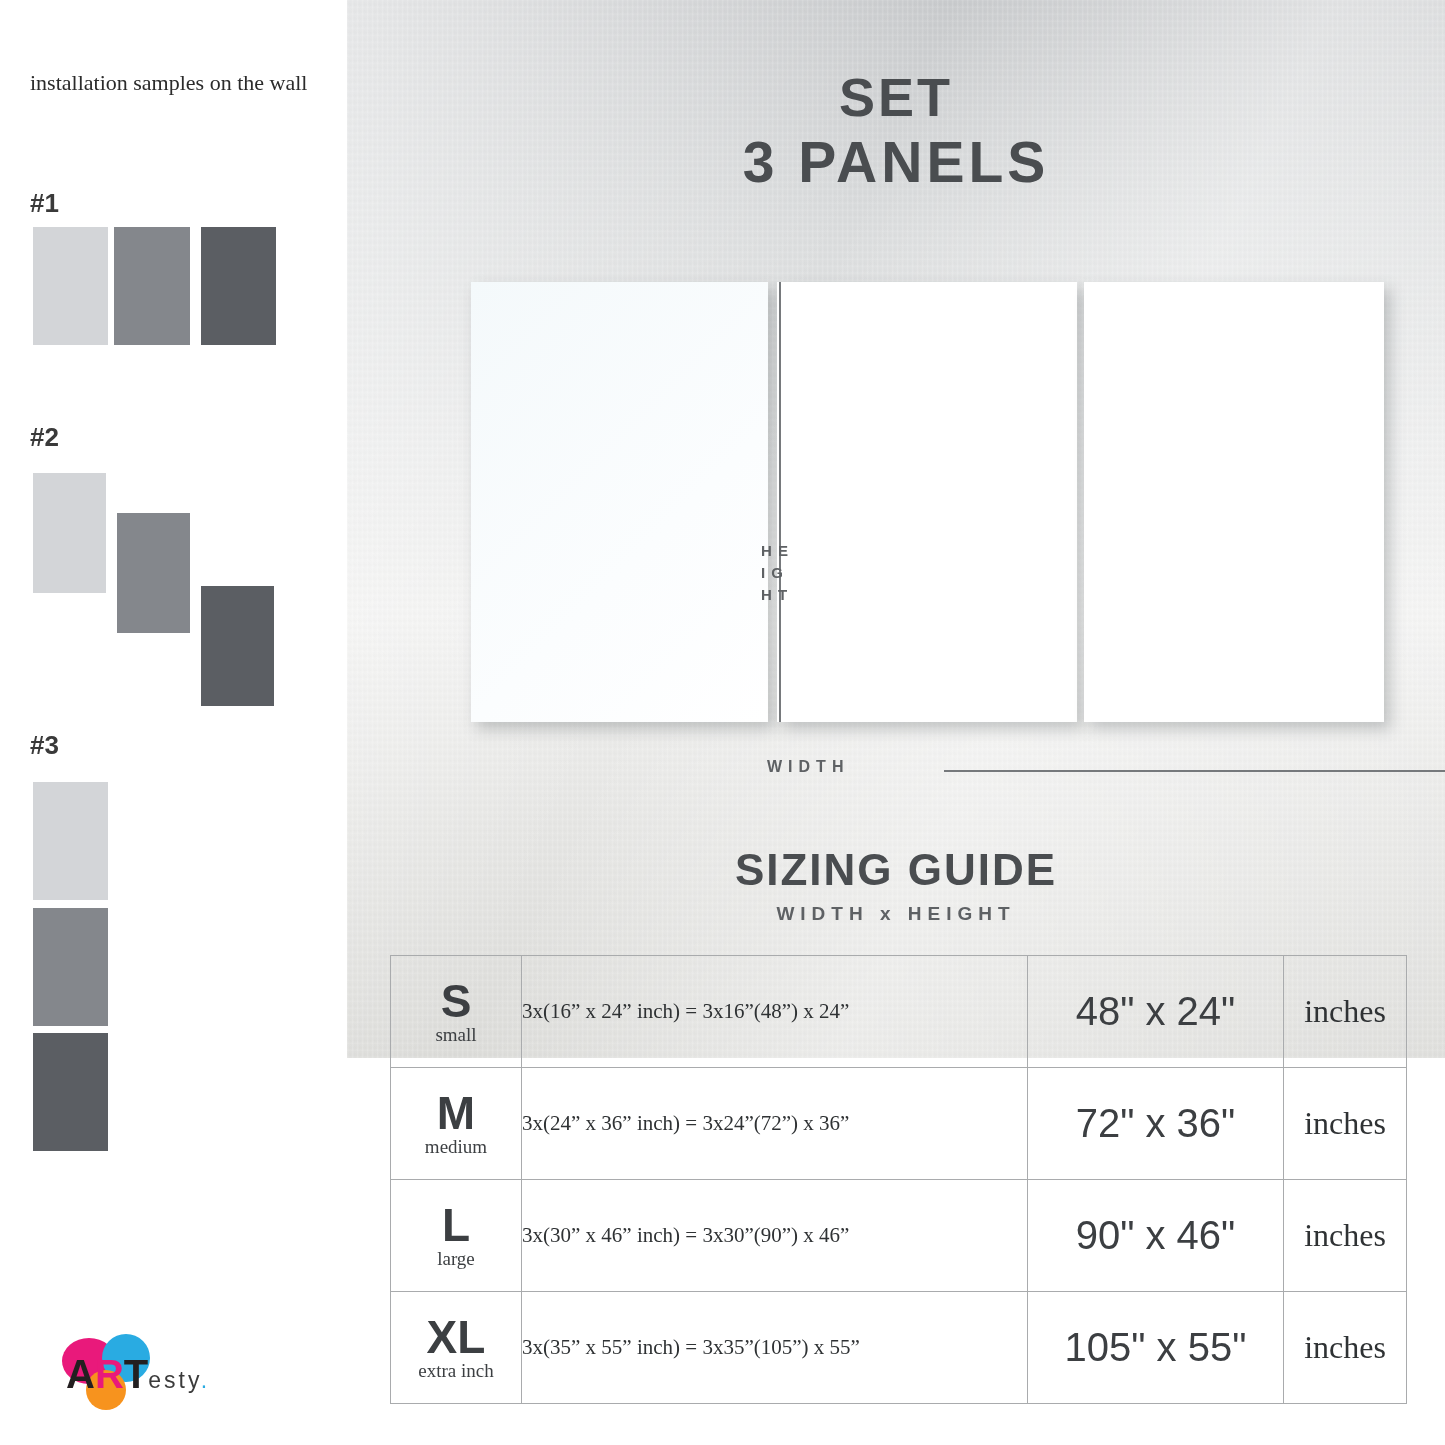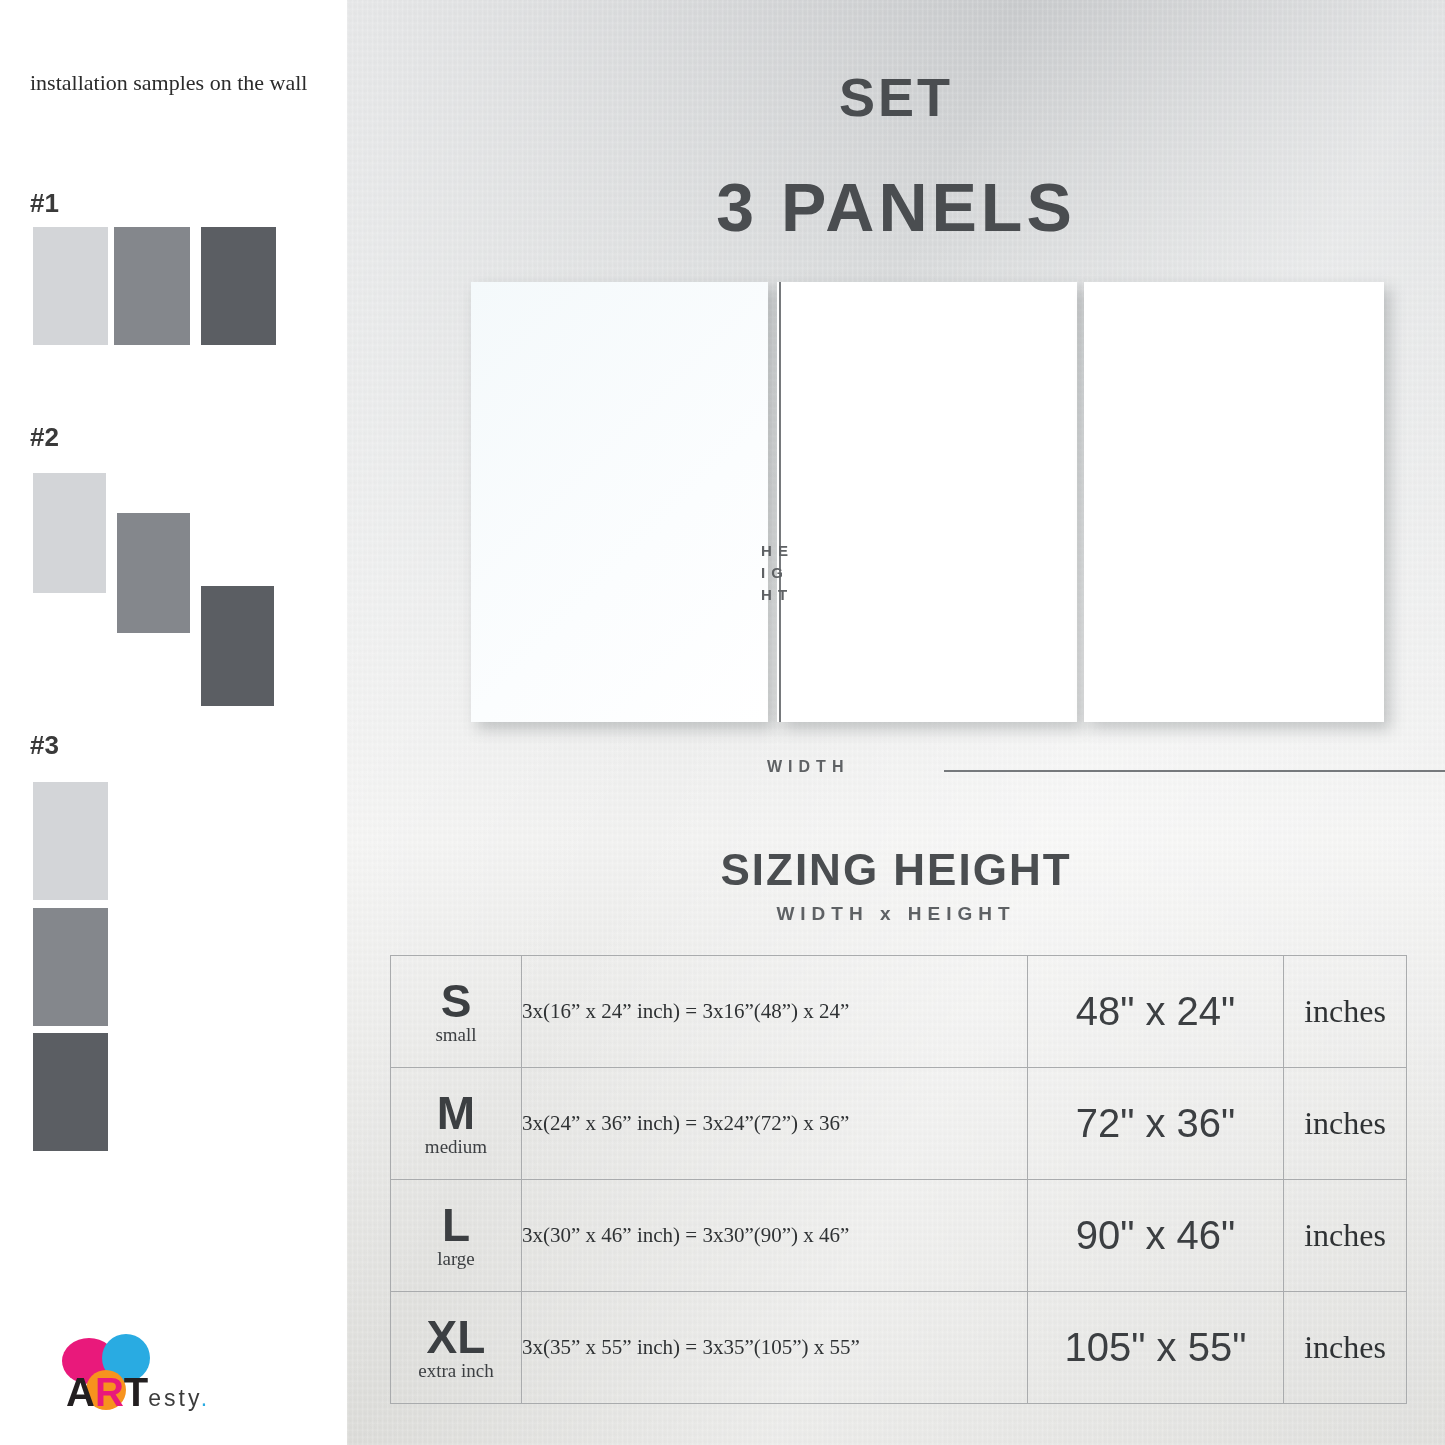--- a/index.html
+++ b/index.html
@@ -63,21 +63,21 @@
   .logo .dot {
     position: absolute;
     border-radius: 50%;
   }
   .logo .d-pink   { left: 0px;  top: 8px;  width: 54px; height: 46px; background: #e9197b; }
   .logo .d-blue   { left: 40px; top: 4px;  width: 48px; height: 48px; background: #29abe2; }
   .logo .d-orange { left: 24px; top: 40px; width: 40px; height: 40px; background: #f7931e; }
   .logo .logo-text {
     position: absolute;
     left: 4px;
-    top: 40px;
+    top: 22px;
     font-size: 40px;
     font-weight: bold;
     letter-spacing: 0px;
     color: #231f20;
     font-family: "Liberation Sans", sans-serif;
   }
   .logo .logo-text .r { color: #e9197b; }
   .logo .logo-sub {
     font-size: 23px;
     font-weight: normal;
@@ -85,21 +85,21 @@
     color: #3b3b3b;
   }
   .logo .logo-dot-end { color: #29abe2; }
 
   
   .right-panel {
     position: absolute;
     left: 347px;
     top: 0;
     width: 1098px;
-    height: 1445px;
+    height: 1058px;
     background:
       linear-gradient(115deg, rgba(255,255,255,0.55) 0%, rgba(255,255,255,0.0) 38%, rgba(255,255,255,0.45) 62%, rgba(255,255,255,0.1) 100%),
       linear-gradient(180deg, #c9cbcd 0%, #d8dadb 18%, #e9eaea 42%, #f2f2f1 58%, #e6e6e4 78%, #dcdcd9 100%);
   }
   .grain {
     position: absolute;
     inset: 0;
     background-image:
       repeating-linear-gradient(90deg, rgba(255,255,255,0.18) 0px, rgba(255,255,255,0.18) 1px, rgba(0,0,0,0.015) 2px, rgba(0,0,0,0.0) 5px),
       repeating-linear-gradient(0deg, rgba(255,255,255,0.10) 0px, rgba(255,255,255,0.10) 1px, rgba(0,0,0,0.012) 3px, rgba(0,0,0,0.0) 7px);
@@ -115,23 +115,22 @@
     text-align: center;
     font-size: 54px;
     font-weight: bold;
     letter-spacing: 3px;
     color: #4a4d50;
     line-height: 1.16;
     font-family: "Liberation Sans", sans-serif;
   }
   .set-title .line2 {
     display: block;
-    font-size: 68px;
+    font-size: 57px;
     letter-spacing: 4px;
-    margin-top: 39px;
   }
 
   
   .canvas {
     position: absolute;
     background: #ffffff;
     box-shadow: 6px 7px 14px rgba(80,85,90,0.30);
   }
   .canvas.first {
     background: linear-gradient(135deg, #f4f9fb 0%, #fbfdfe 60%, #ffffff 100%);
@@ -288,21 +287,21 @@
 
     <div class="canvas first" style="left:124px; top:282px; width:297px; height:440px;"></div>
     <div class="canvas" style="left:430px; top:282px; width:300px; height:440px;"></div>
     <div class="canvas" style="left:737px; top:282px; width:300px; height:440px;"></div>
 
     <div class="axis-v"></div>
     <div class="axis-h"></div>
     <div class="label-height">H E I G H T</div>
     <div class="label-width">WIDTH</div>
 
-    <div class="sizing-title">SIZING HEIGHT</div>
+    <div class="sizing-title">SIZING GUIDE</div>
     <div class="sizing-sub">WIDTH x HEIGHT</div>
 
     <table class="size-table">
       <tbody>
         <tr>
           <td class="c-size">
             <div class="sz-letter">S</div>
             <div class="sz-word">small</div>
           </td>
           <td class="c-formula">

